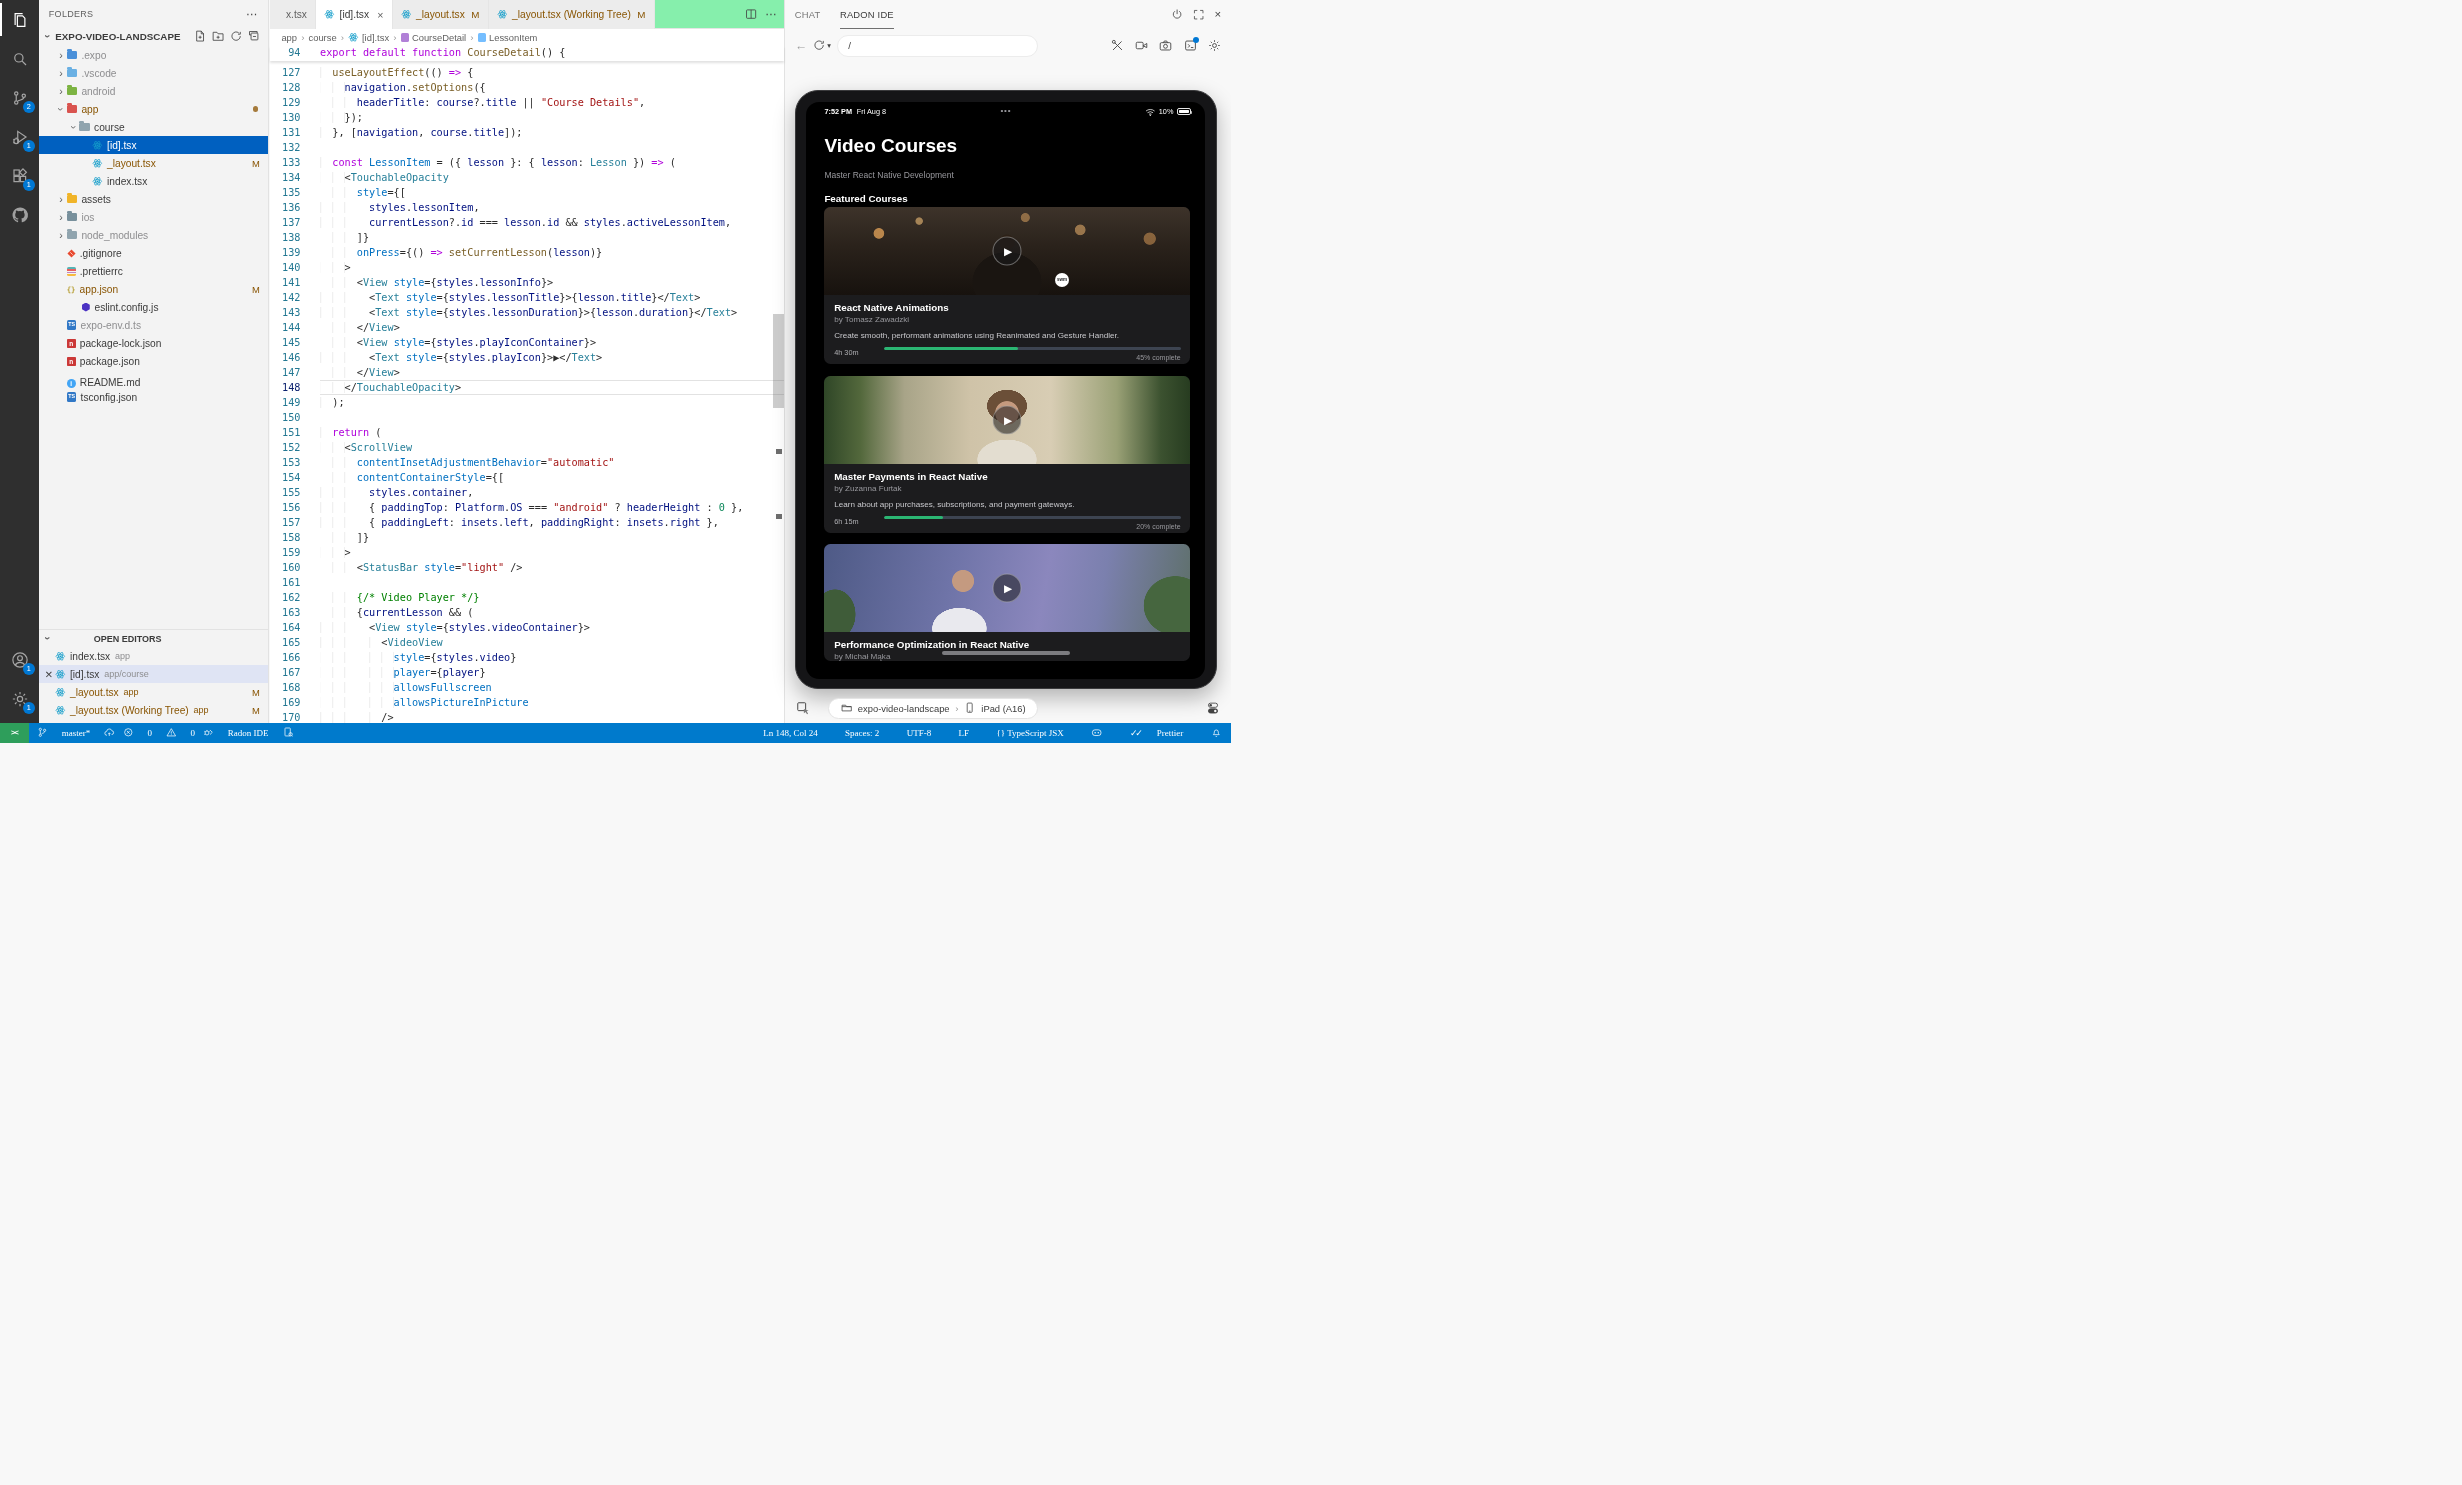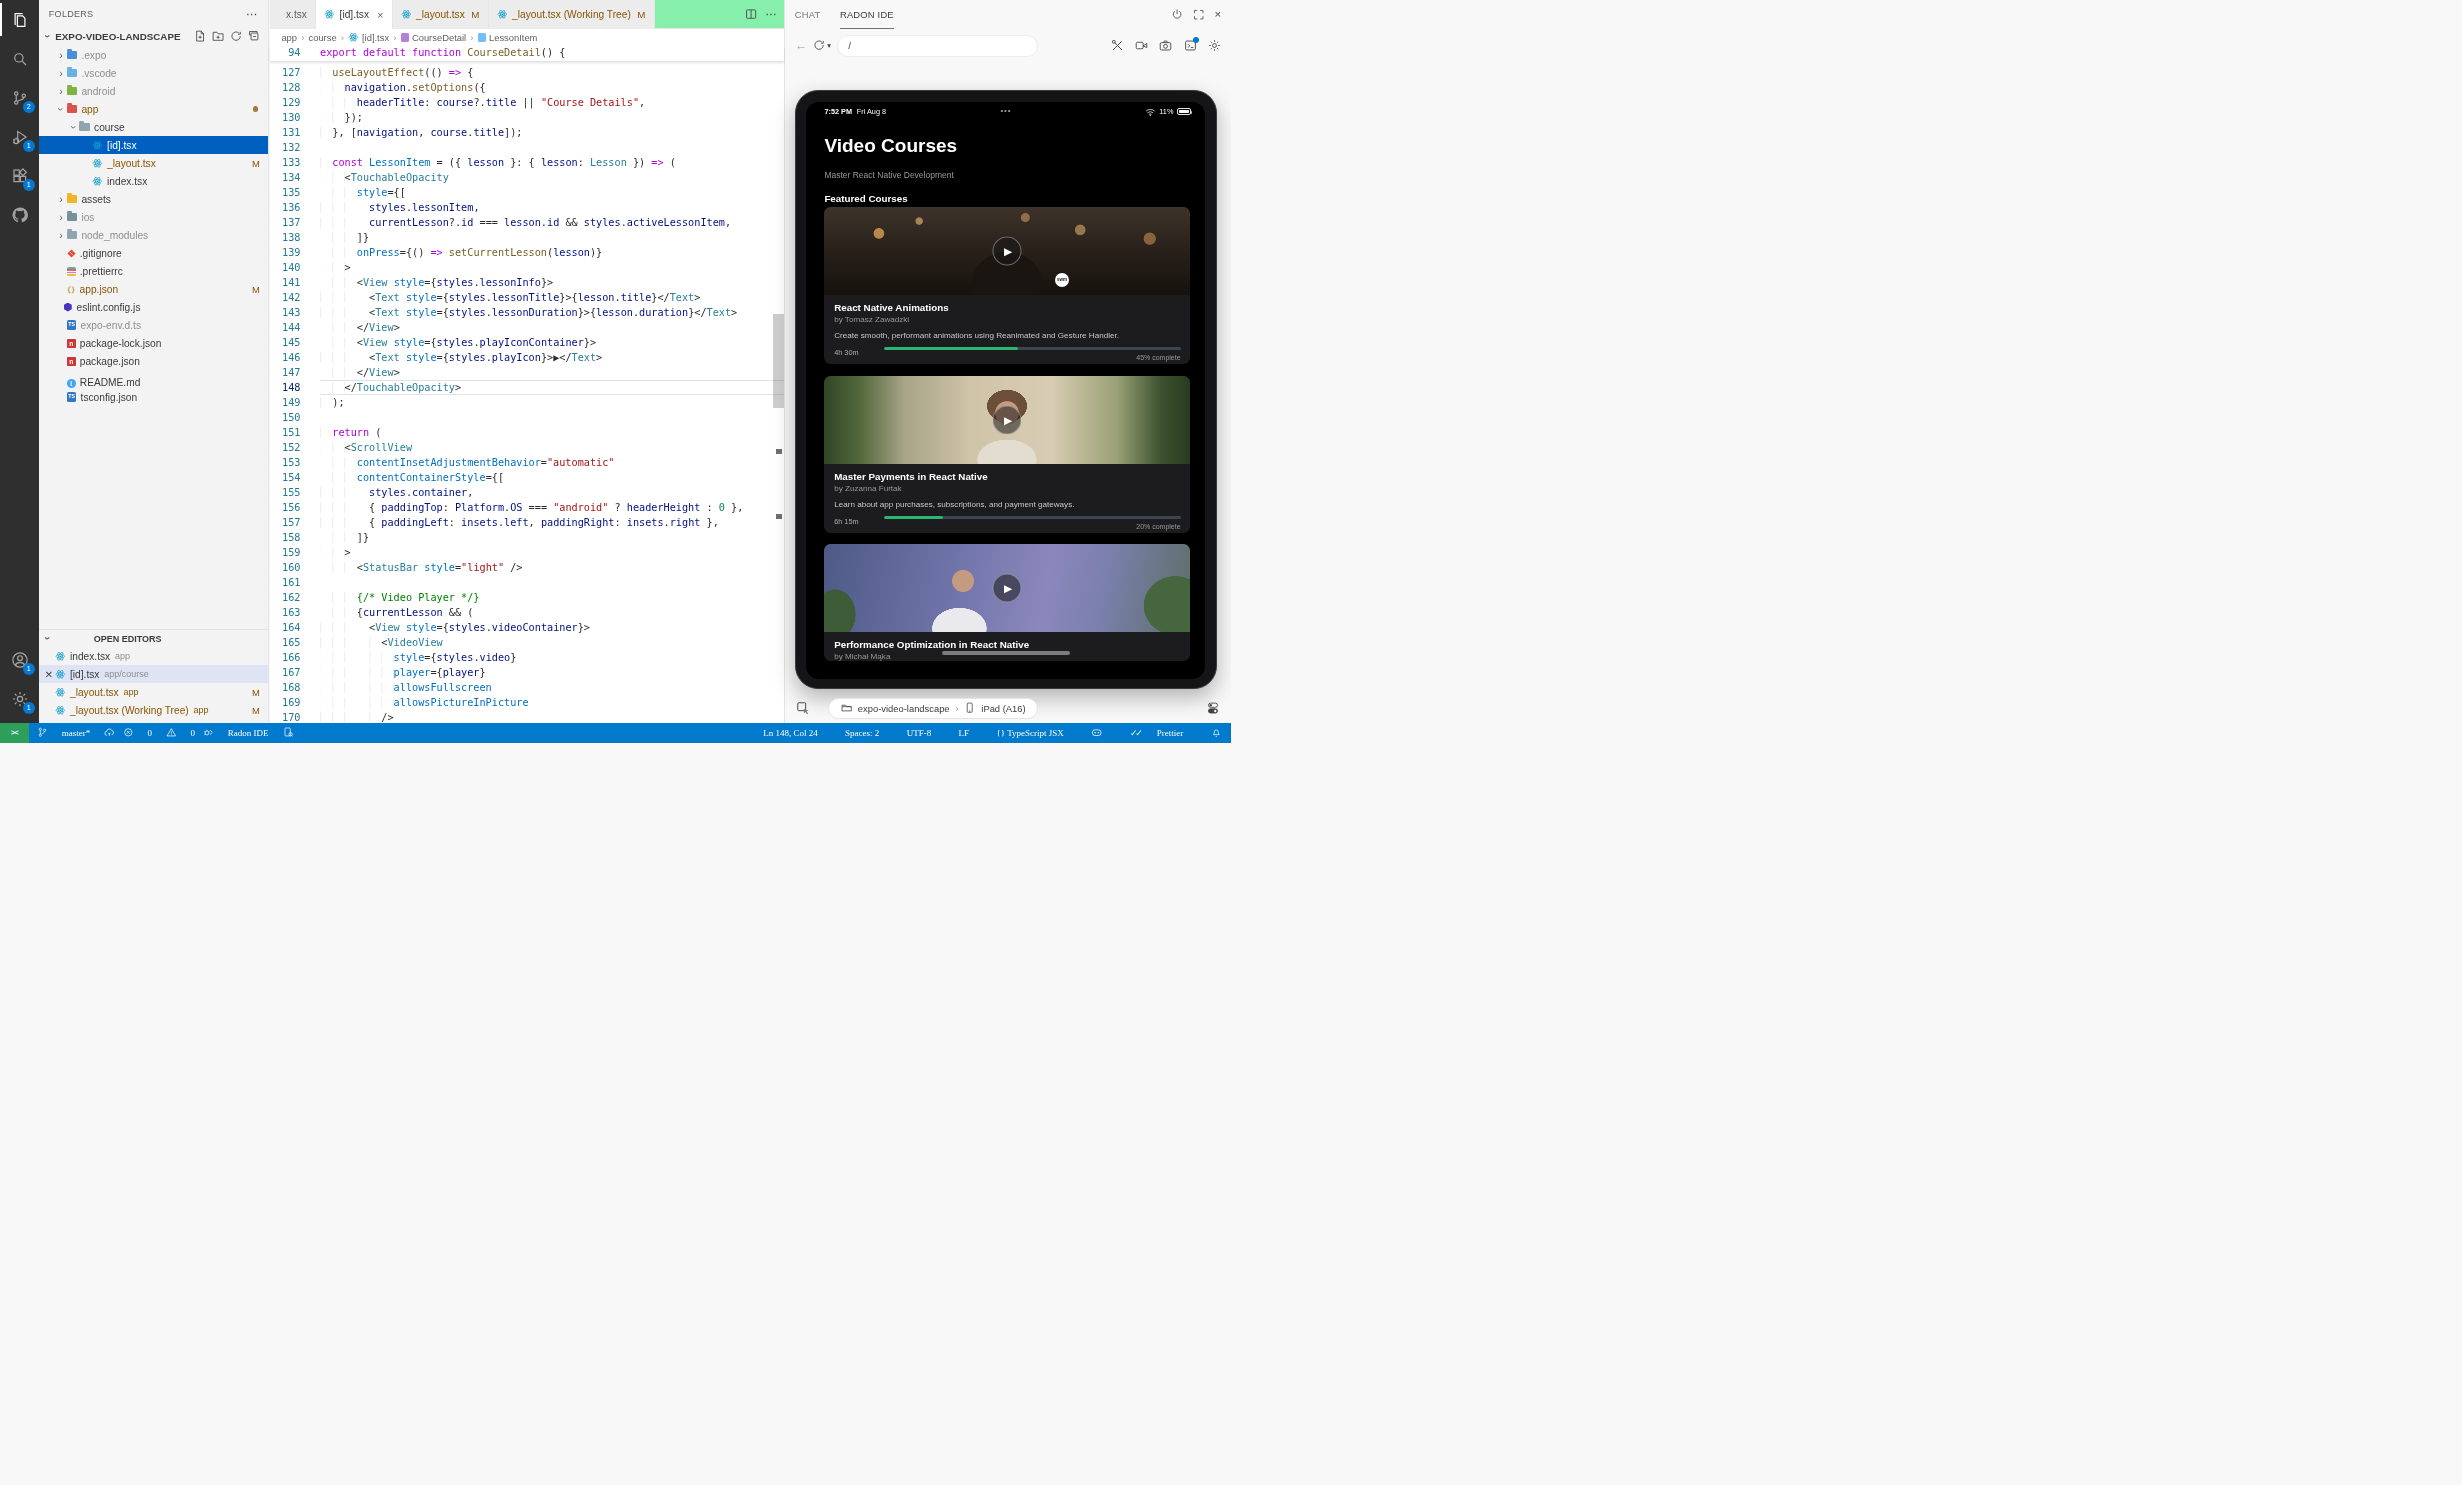--- a/index.html
+++ b/index.html
@@ -416,21 +416,21 @@
           <span class="lbl">.prettierrc</span>
         </div>
         <div class="trow mod" style="padding-left: 16.3px;">
           <span class="chev"></span>
           <span class="ic">
             <span class="jsonic">{}</span>
           </span>
           <span class="lbl">app.json</span>
           <span class="right-badge">M</span>
         </div>
-        <div class="trow" style="padding-left: 13px;">
+        <div class="trow" style="padding-left: 31px;">
           <span class="chev"></span>
           <span class="ic">
             <span class="eslic"></span>
           </span>
           <span class="lbl">eslint.config.js</span>
         </div>
         <div class="trow dim" style="padding-left: 16.3px;">
           <span class="chev"></span>
           <span class="ic">
             <span class="tsic">TS</span>
@@ -903,21 +903,21 @@
           <span class="st-dots">•••</span>
           <span class="st-right">
             <span class="ic">
                 <svg viewBox="0 0 16 12" width="10.6" height="8.1" class="sw">
                   <path d="M1.5 4.5a10 10 0 0 1 13 0"></path>
                   <path d="M3.8 7a7 7 0 0 1 8.4 0"></path>
                   <path d="M6.1 9.3a3.5 3.5 0 0 1 3.8 0"></path>
                   <circle cx="8" cy="10.8" r="1" fill="#fff" stroke="none"></circle>
                 </svg>
               </span>
-            <span>11%</span>
+            <span>10%</span>
             <span class="batt">
                 <i></i>
               </span>
           </span>
         </div>
         <div class="sim-title">Video Courses</div>
         <div class="sim-sub">Master React Native Development</div>
         <div class="sim-section">Featured Courses</div>
         <div id="cards">
             <div class="card" style="top: 105px;">

